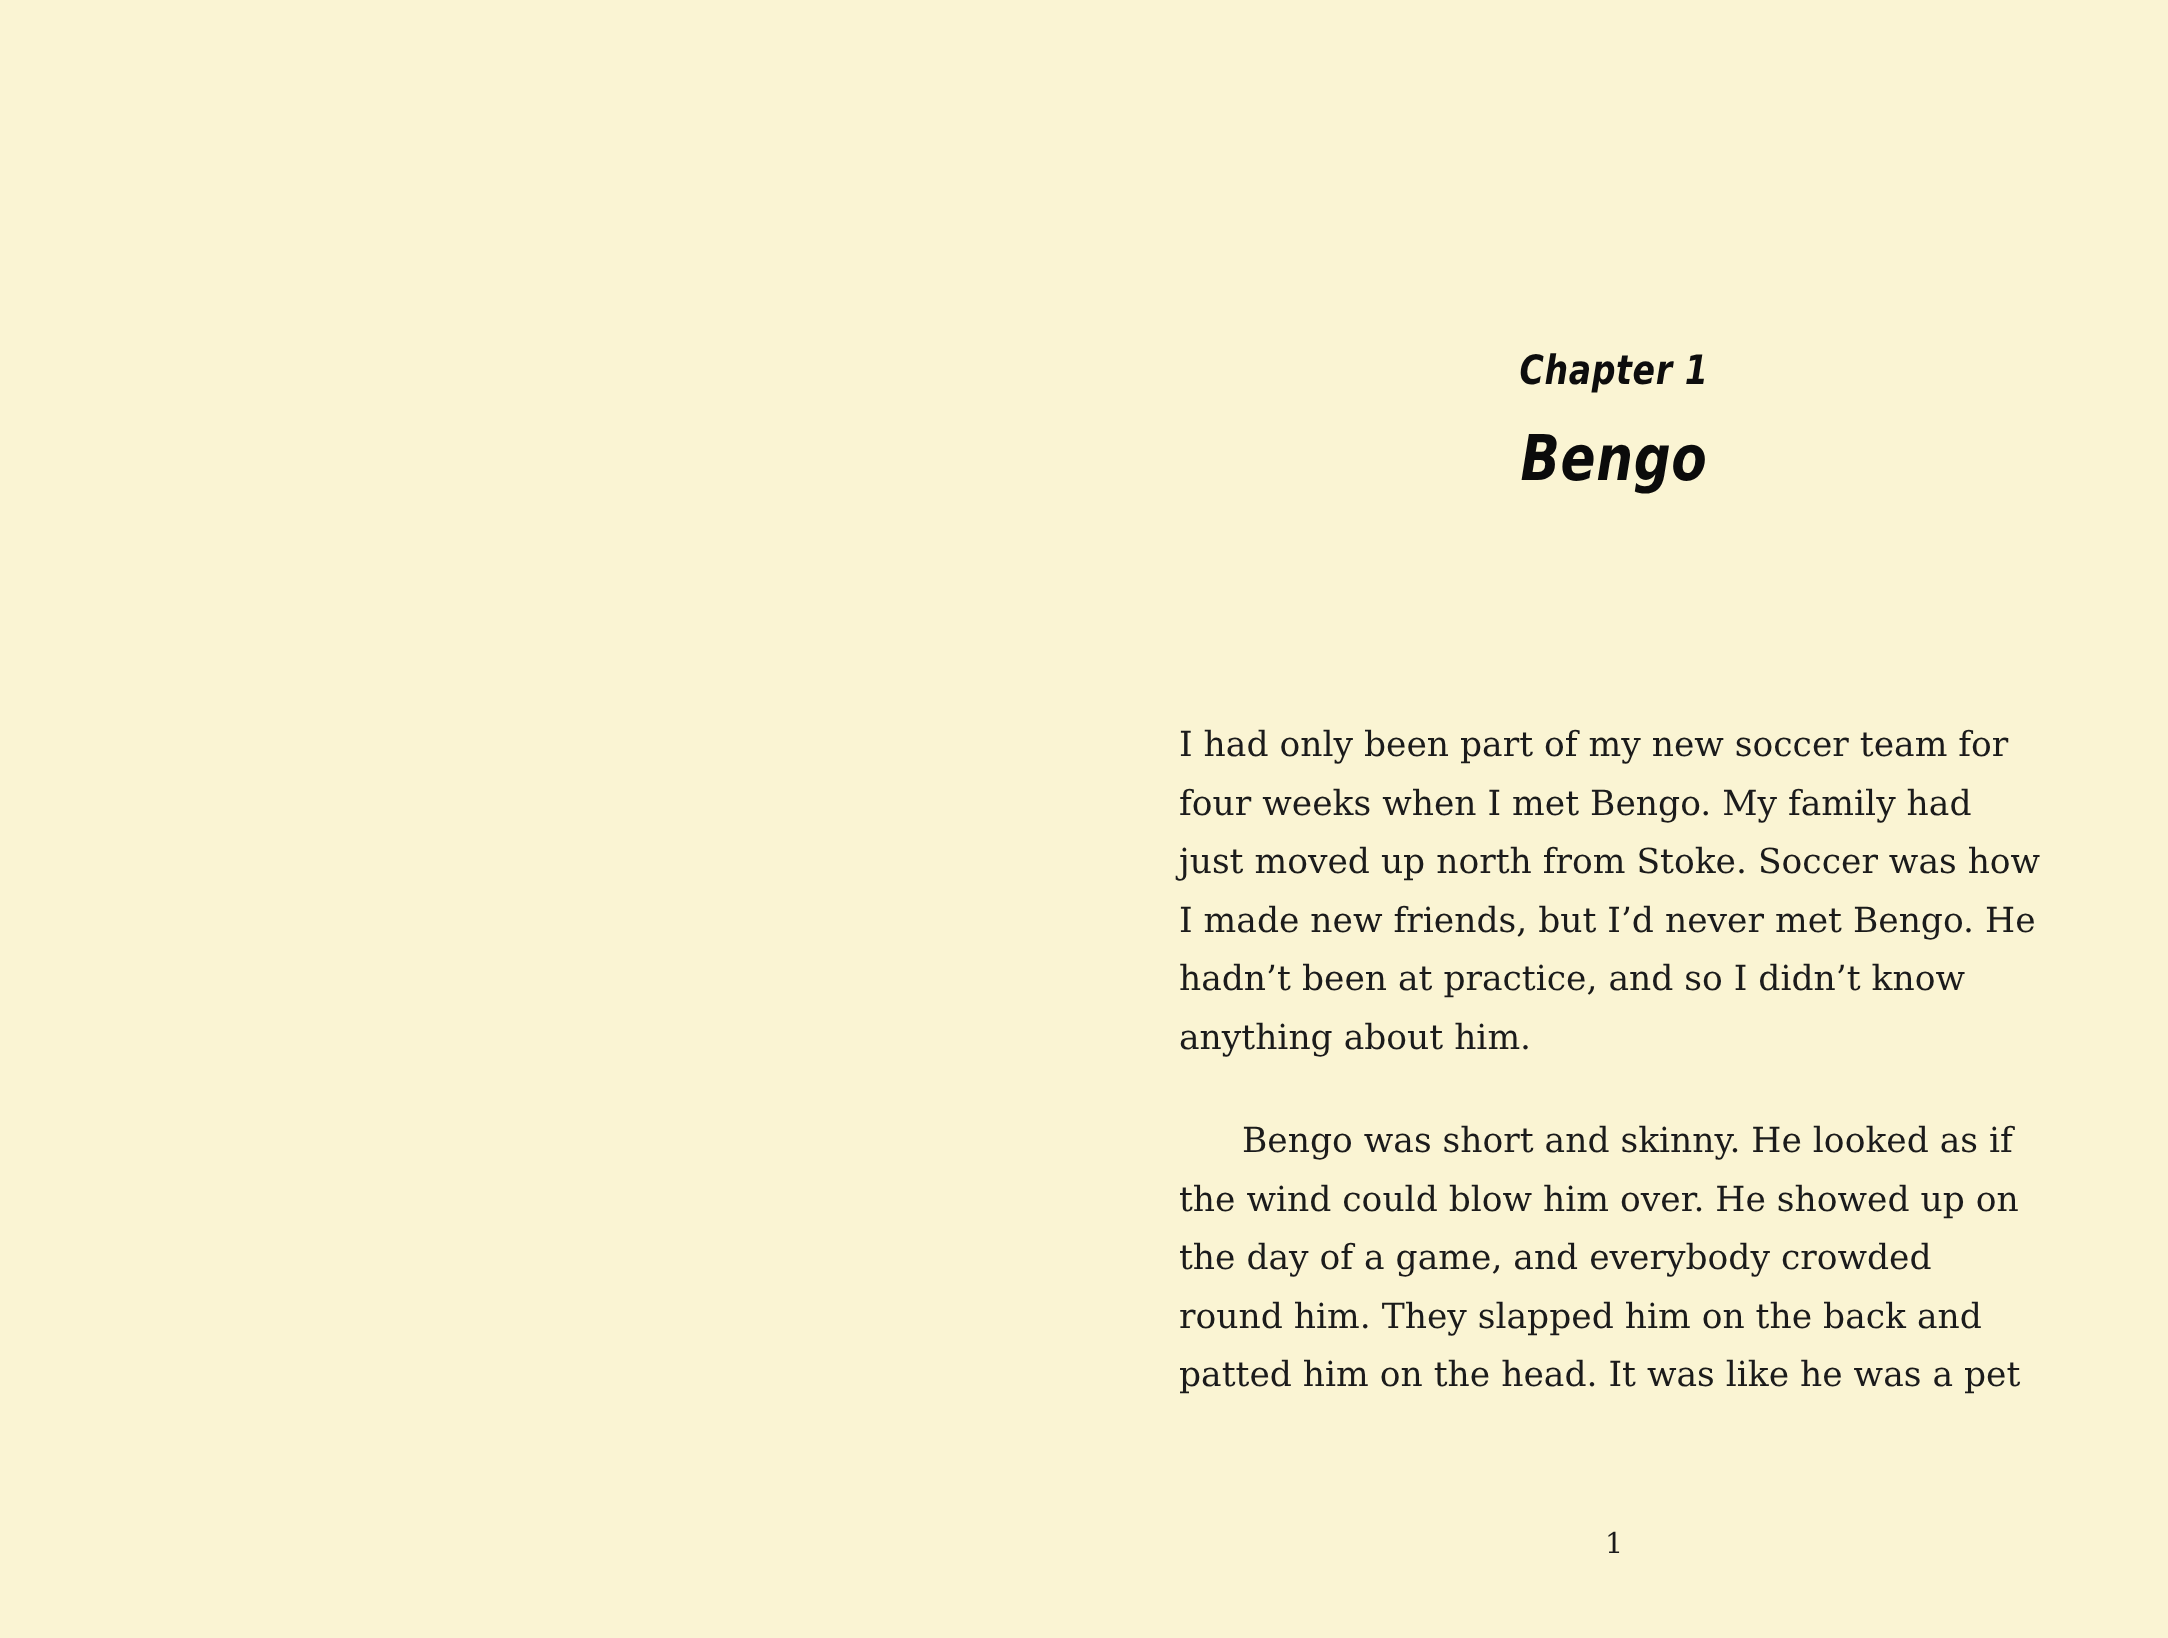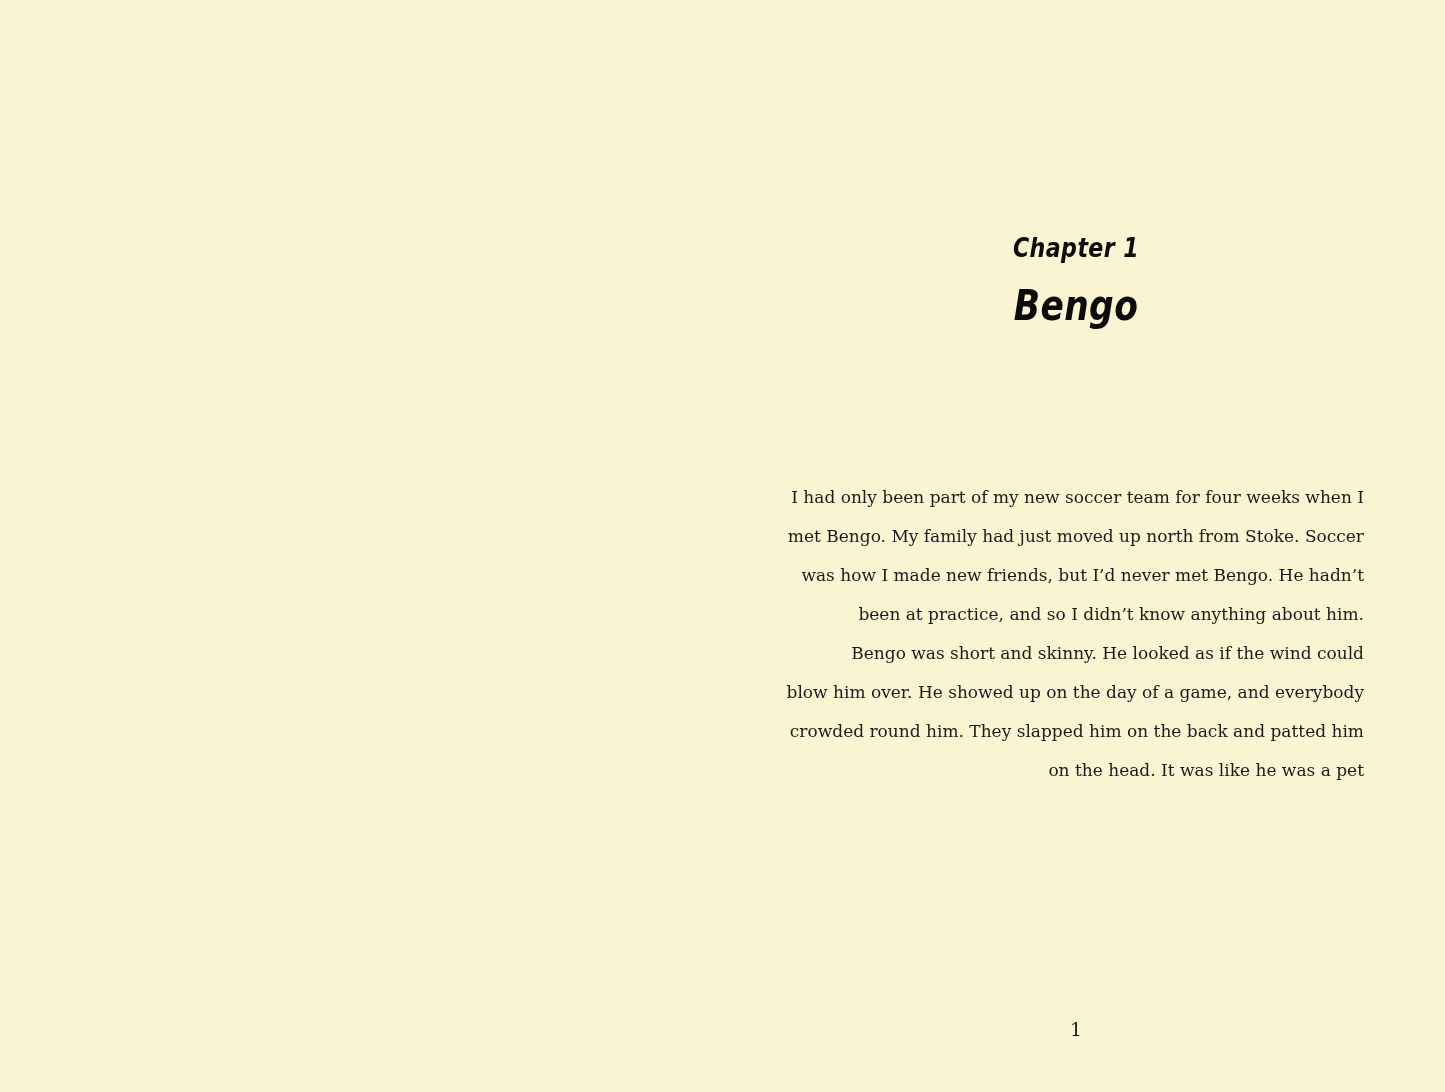--- a/index.html
+++ b/index.html
@@ -56,30 +56,30 @@
     color: #0b0b0b;
     transform: scaleX(0.82);
     transform-origin: center center;
   }
   .body-text {
     position: absolute;
     top: 478px;
     left: 0;
     width: 578px;
     font-family: "DejaVu Serif", serif;
-    font-size: 17px;
+    font-size: 23px;
     line-height: 39px;
     color: #1b1b1b;
-    text-align: right;
   }
   .body-text p {
     margin: 0;
     text-indent: 0;
   }
   .body-text p + p {
+    margin-top: 30px;
     text-indent: 42px;
   }
   .page-number {
     position: absolute;
     top: 1018px;
     left: 0;
     width: 580px;
     text-align: center;
     font-family: "DejaVu Serif", serif;
     font-size: 19px;

